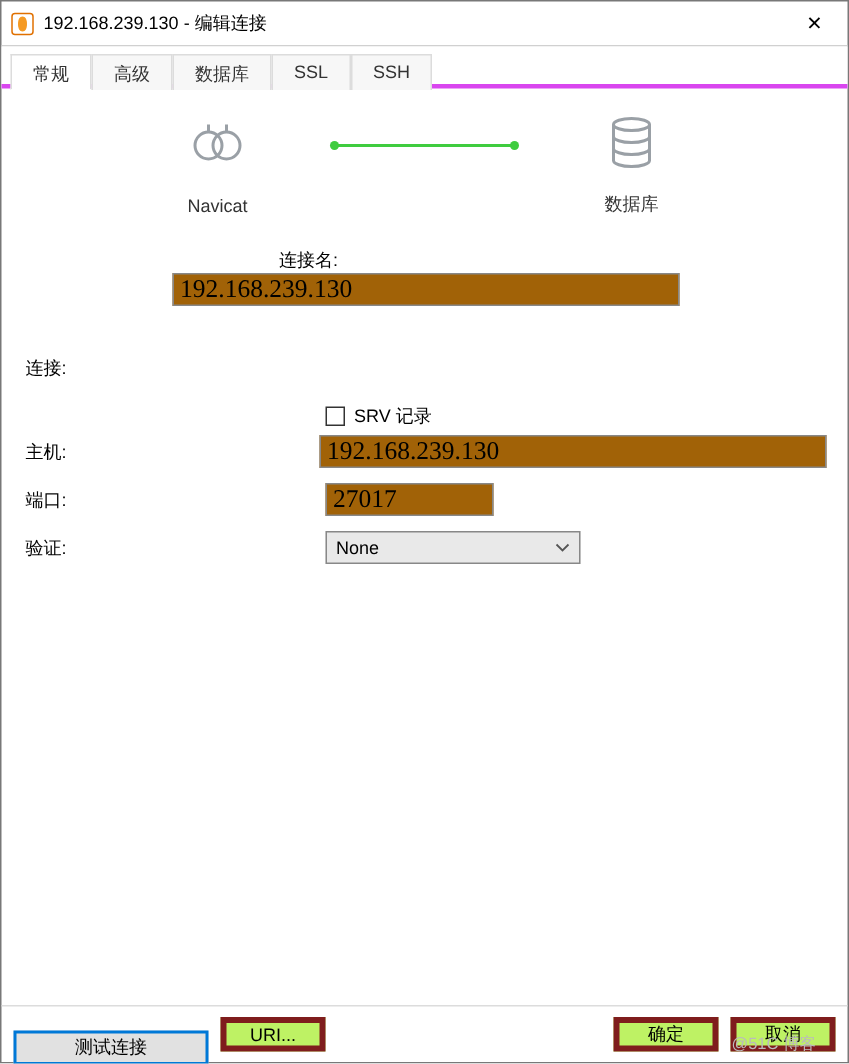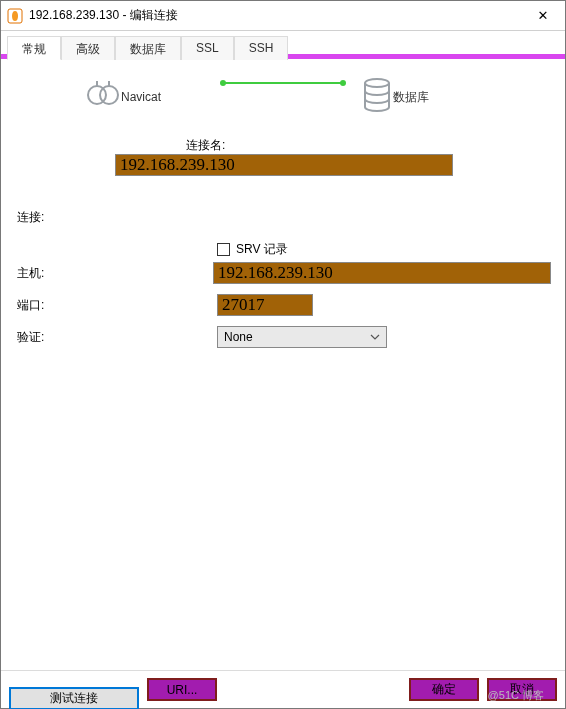--- a/index.html
+++ b/index.html
@@ -2,48 +2,48 @@
 <html><head>
 <meta charset="utf-8">
 <style>
   * { box-sizing: border-box; font-family: "Microsoft YaHei", "Segoe UI", Tahoma, sans-serif; }
   body { margin: 0; background: #fff; }
   .window { width: 566px; height: 709px; border: 1px solid #787878; display: flex; flex-direction: column; background: #fff; }
   .titlebar { height: 30px; display: flex; align-items: center; padding: 0 2px 0 6px; border-bottom: 1px solid #d0d0d0; font-size: 12px; color: #000; }
   .titlebar .icon { width: 16px; height: 16px; margin-right: 6px; display: flex; align-items: center; justify-content: center; }
   .titlebar .title { flex: 1; }
   .titlebar .close { width: 40px; height: 28px; display: flex; align-items: center; justify-content: center; font-size: 13px; color: #000; cursor: default; }
-  .tabs { display: flex; height: 28px; border-bottom: 5px solid #d946ef; font-size: 12px; padding-left: 6px; padding-top: 4px; background: #fff;}
+  .tabs { display: flex; height: 28px; border-bottom: 3px solid #d946ef; font-size: 12px; padding-left: 6px; padding-top: 4px; background: #fff;}
   .tab { padding: 4px 14px 0 14px; height: 24px; color: #333; border: 1px solid transparent; border-bottom: none; margin-right: 0px; position: relative; top: 1px; background:#f7f7f7; border-color:#dcdcdc;}
   .tab.active { background: #fff; border-color: #dcdcdc; border-bottom: 1px solid #fff; font-weight: normal; }
   .content { flex: 1; padding: 14px 10px 0 10px; overflow: hidden; }
   .diagram { display: flex; align-items: center; justify-content: center; gap: 18px; margin: 4px 0 20px 0; }
-  .diag-col { display: flex; flex-direction: row; align-items: center; width: 120px;}
+  .diag-col { display: flex; flex-direction: column; align-items: center; gap: 10px; width: 120px;}
   .diag-label { font-size: 12px; color: #333; }
   .connector { width: 120px; height: 2px; background: #3fcc3f; position: relative; top: -14px;}
   .connector::before, .connector::after { content: ""; position: absolute; width: 6px; height: 6px; border-radius: 50%; background: #3fcc3f; top: -2px; }
   .connector::before { left: -3px; }
   .connector::after { right: -3px; }
   .form { font-size: 12px; color: #000; padding-left: 6px;}
   .row { display: flex; align-items: center; margin-bottom: 10px; min-height: 22px; }
   .row.gap-after { margin-bottom: 30px; flex-direction: column; }
   .label { width: 200px; }
   .field { flex: 1; padding-right: 4px;}
   input[type="text"].txt { width: 338px; height: 22px; border: 1px solid #888; padding: 1px 4px; font-size: 17px; font-family: Liberation Serif, serif; background:#a16207;}
-  input[type="text"].txt.short { width: 96px; }
+  input[type="text"].txt.short { width: 112px; }
   .select { height: 22px; border: 1px solid #888; background: #e9e9e9; display: flex; align-items: center; padding: 0 4px 0 6px; font-size: 12px; position: relative; }
   .select.wide { width: 338px; }
   .select.med { width: 170px; }
   .select .chev { position: absolute; right: 6px; top: 4px; }
   .chev svg { width: 10px; height: 10px; }
   .chk { display: flex; align-items: center; gap: 6px; }
   .chk-box { width: 13px; height: 13px; border: 1px solid #333; background: #fff; }
   .footer { height: 38px; border-top: 1px solid #dcdcdc; display: flex; align-items: center; padding: 0 8px; gap: 8px; }
   .footer .spacer { flex: 1; }
-  .btn { height: 23px; min-width: 70px; padding: 0 12px; border: 2px solid #7f1d1d; background: #a21caf; font-size: 12px; display: flex; align-items: center; justify-content: center; }
+  .btn { height: 23px; min-width: 70px; padding: 0 12px; border: 4px solid #7f1d1d; background: #bef264; font-size: 12px; display: flex; align-items: center; justify-content: center; }
   .btn.wide { min-width: 130px; }
   .btn.default { border: 1px solid #0078d7; box-shadow: inset 0 0 0 1px #0078d7; background:#e1e1e1;margin-top:17px;}
   .watermark { position: absolute; right: 22px; bottom: 6px; font-size: 11px; color: #bbb; pointer-events: none;}
   .wrap { position: relative; width: 566px; height: 709px; }
 </style>
 </head>
 <body>
 
 <div class="wrap">
 <div class="window">

